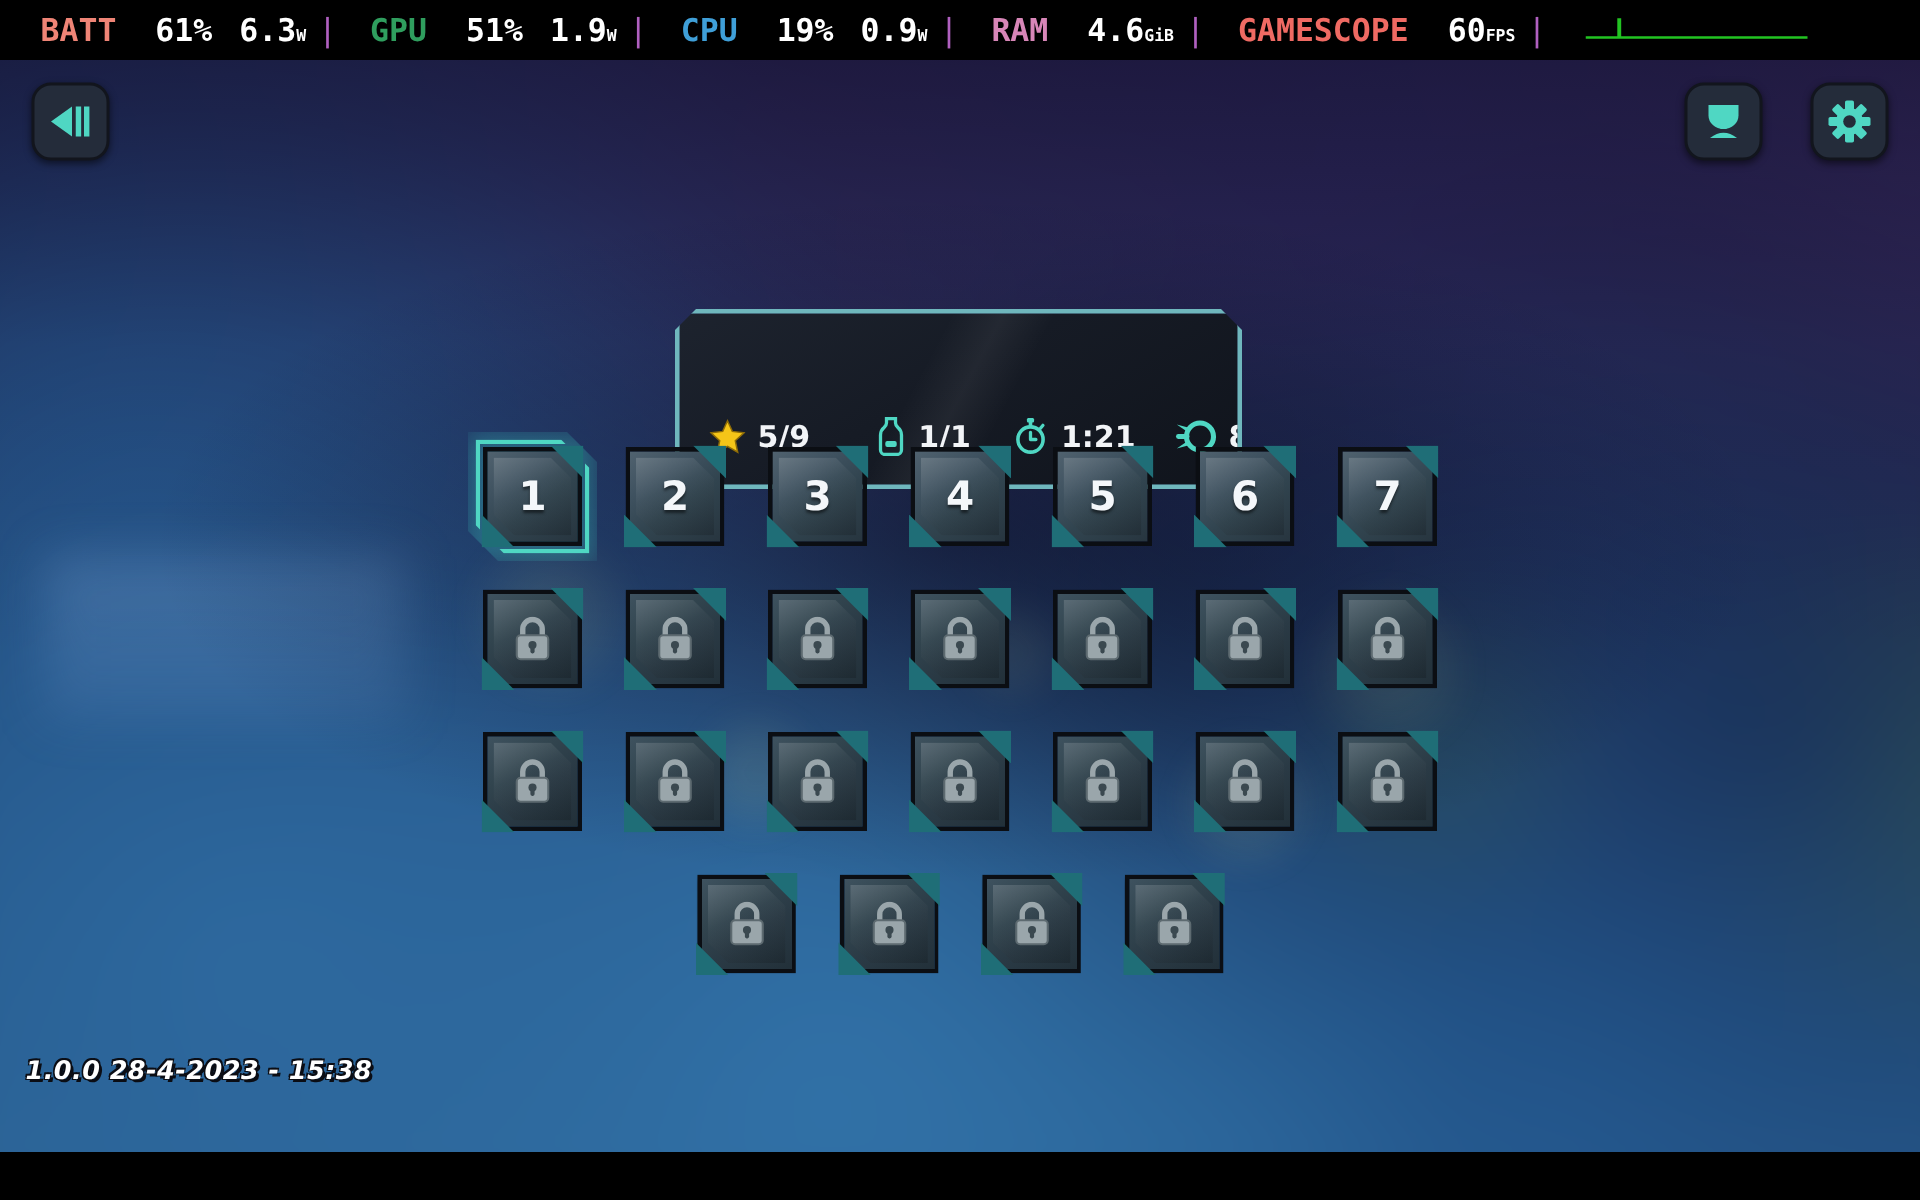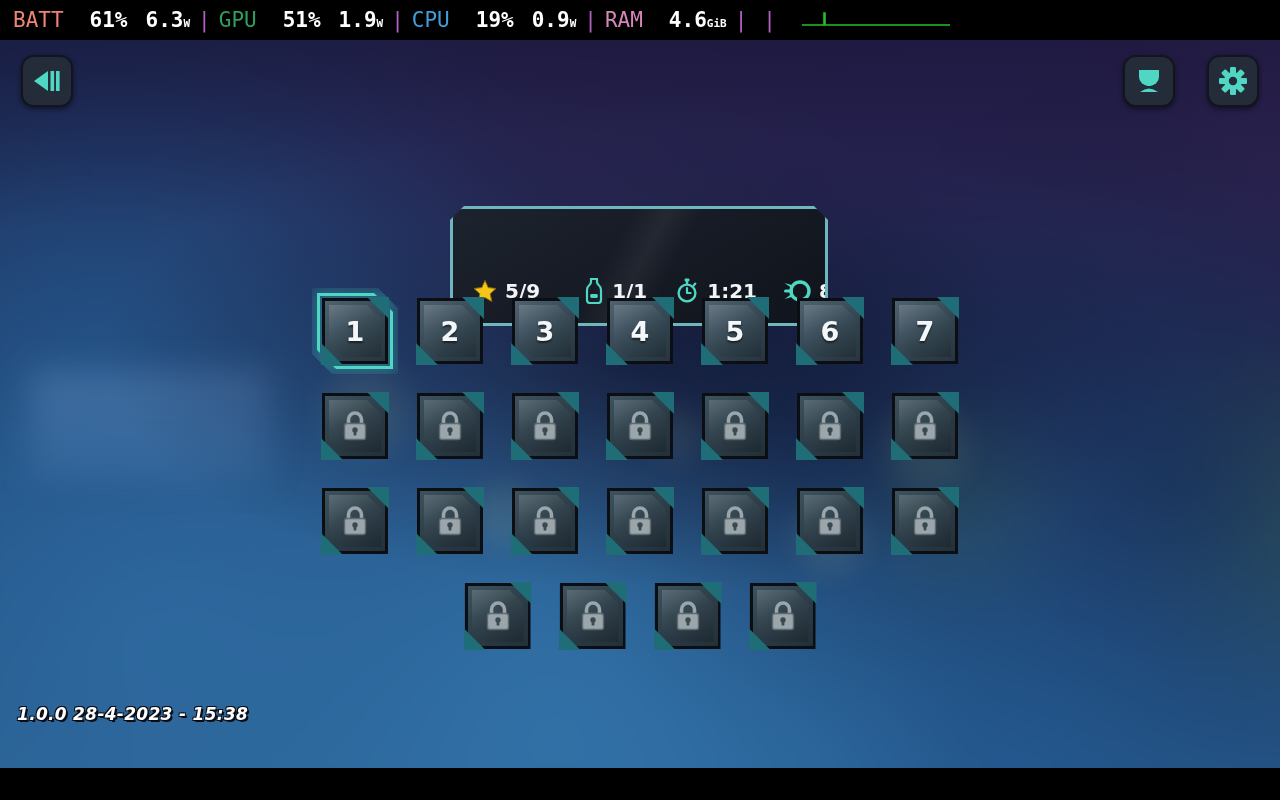--- a/index.html
+++ b/index.html
@@ -9,21 +9,21 @@
   #screen{ position:relative; width:1280px; height:800px; background:#000; overflow:hidden; }
 
   
   #hud{
     position:absolute; left:0; top:0; width:1280px; height:40px;
     background:#000; display:flex; align-items:center;
     font-family:"DejaVu Sans Mono", monospace;
     font-size:21px; font-weight:700; letter-spacing:0px; color:#ffffff;
     padding-left:13px; white-space:nowrap;
   }
-  #hud .lbl{ font-weight:400; }
+  #hud .lbl{ font-weight:700;margin-left:14px; }
   #hud .val{ color:#fff; }
   #hud .sup{ font-size:11px; vertical-align:super; font-weight:700; }
   #hud .sep{ margin:0 8px; font-weight:400; }
   .hud-group{ display:flex; align-items:baseline; }
   .gap-a{ width:26px; display:inline-block; }
   .gap-b{ width:18px; display:inline-block; }
 
   #fpsgraph{ margin-left:18px; }
 
   
@@ -257,20 +257,26 @@
         <span class="sup">W</span>
     </span>
     <span class="sep" style="color:#b060c0">|</span>
     <span class="hud-group">
       <span class="lbl" style="color:#d886b8">RAM</span>
       <span class="gap-a"></span>
       <span class="val">4.6</span>
         <span class="sup">GiB</span>
     </span>
     <span class="sep" style="color:#b060c0">|</span>
+    <span class="hud-group">
+      <span class="lbl" style="color:#ef6a63">GAMESCOPE</span>
+      <span class="gap-a"></span>
+      <span class="val">60</span>
+        <span class="sup">FPS</span>
+    </span>
     <span class="sep" style="color:#b060c0">|</span>
     <svg id="fpsgraph" width="150" height="20" viewBox="0 0 150 20">
       <path d="M0 15 L18 15 L22 15 L22 3 L23 3 L23 15 L148 15" stroke="#22c322" stroke-width="1.6" fill="none"></path>
     </svg>
   </div>
 
   <div id="game">
     <div id="bg"></div>
     <div id="bg-sign"></div>
     <div id="bg-glowrow"></div>

